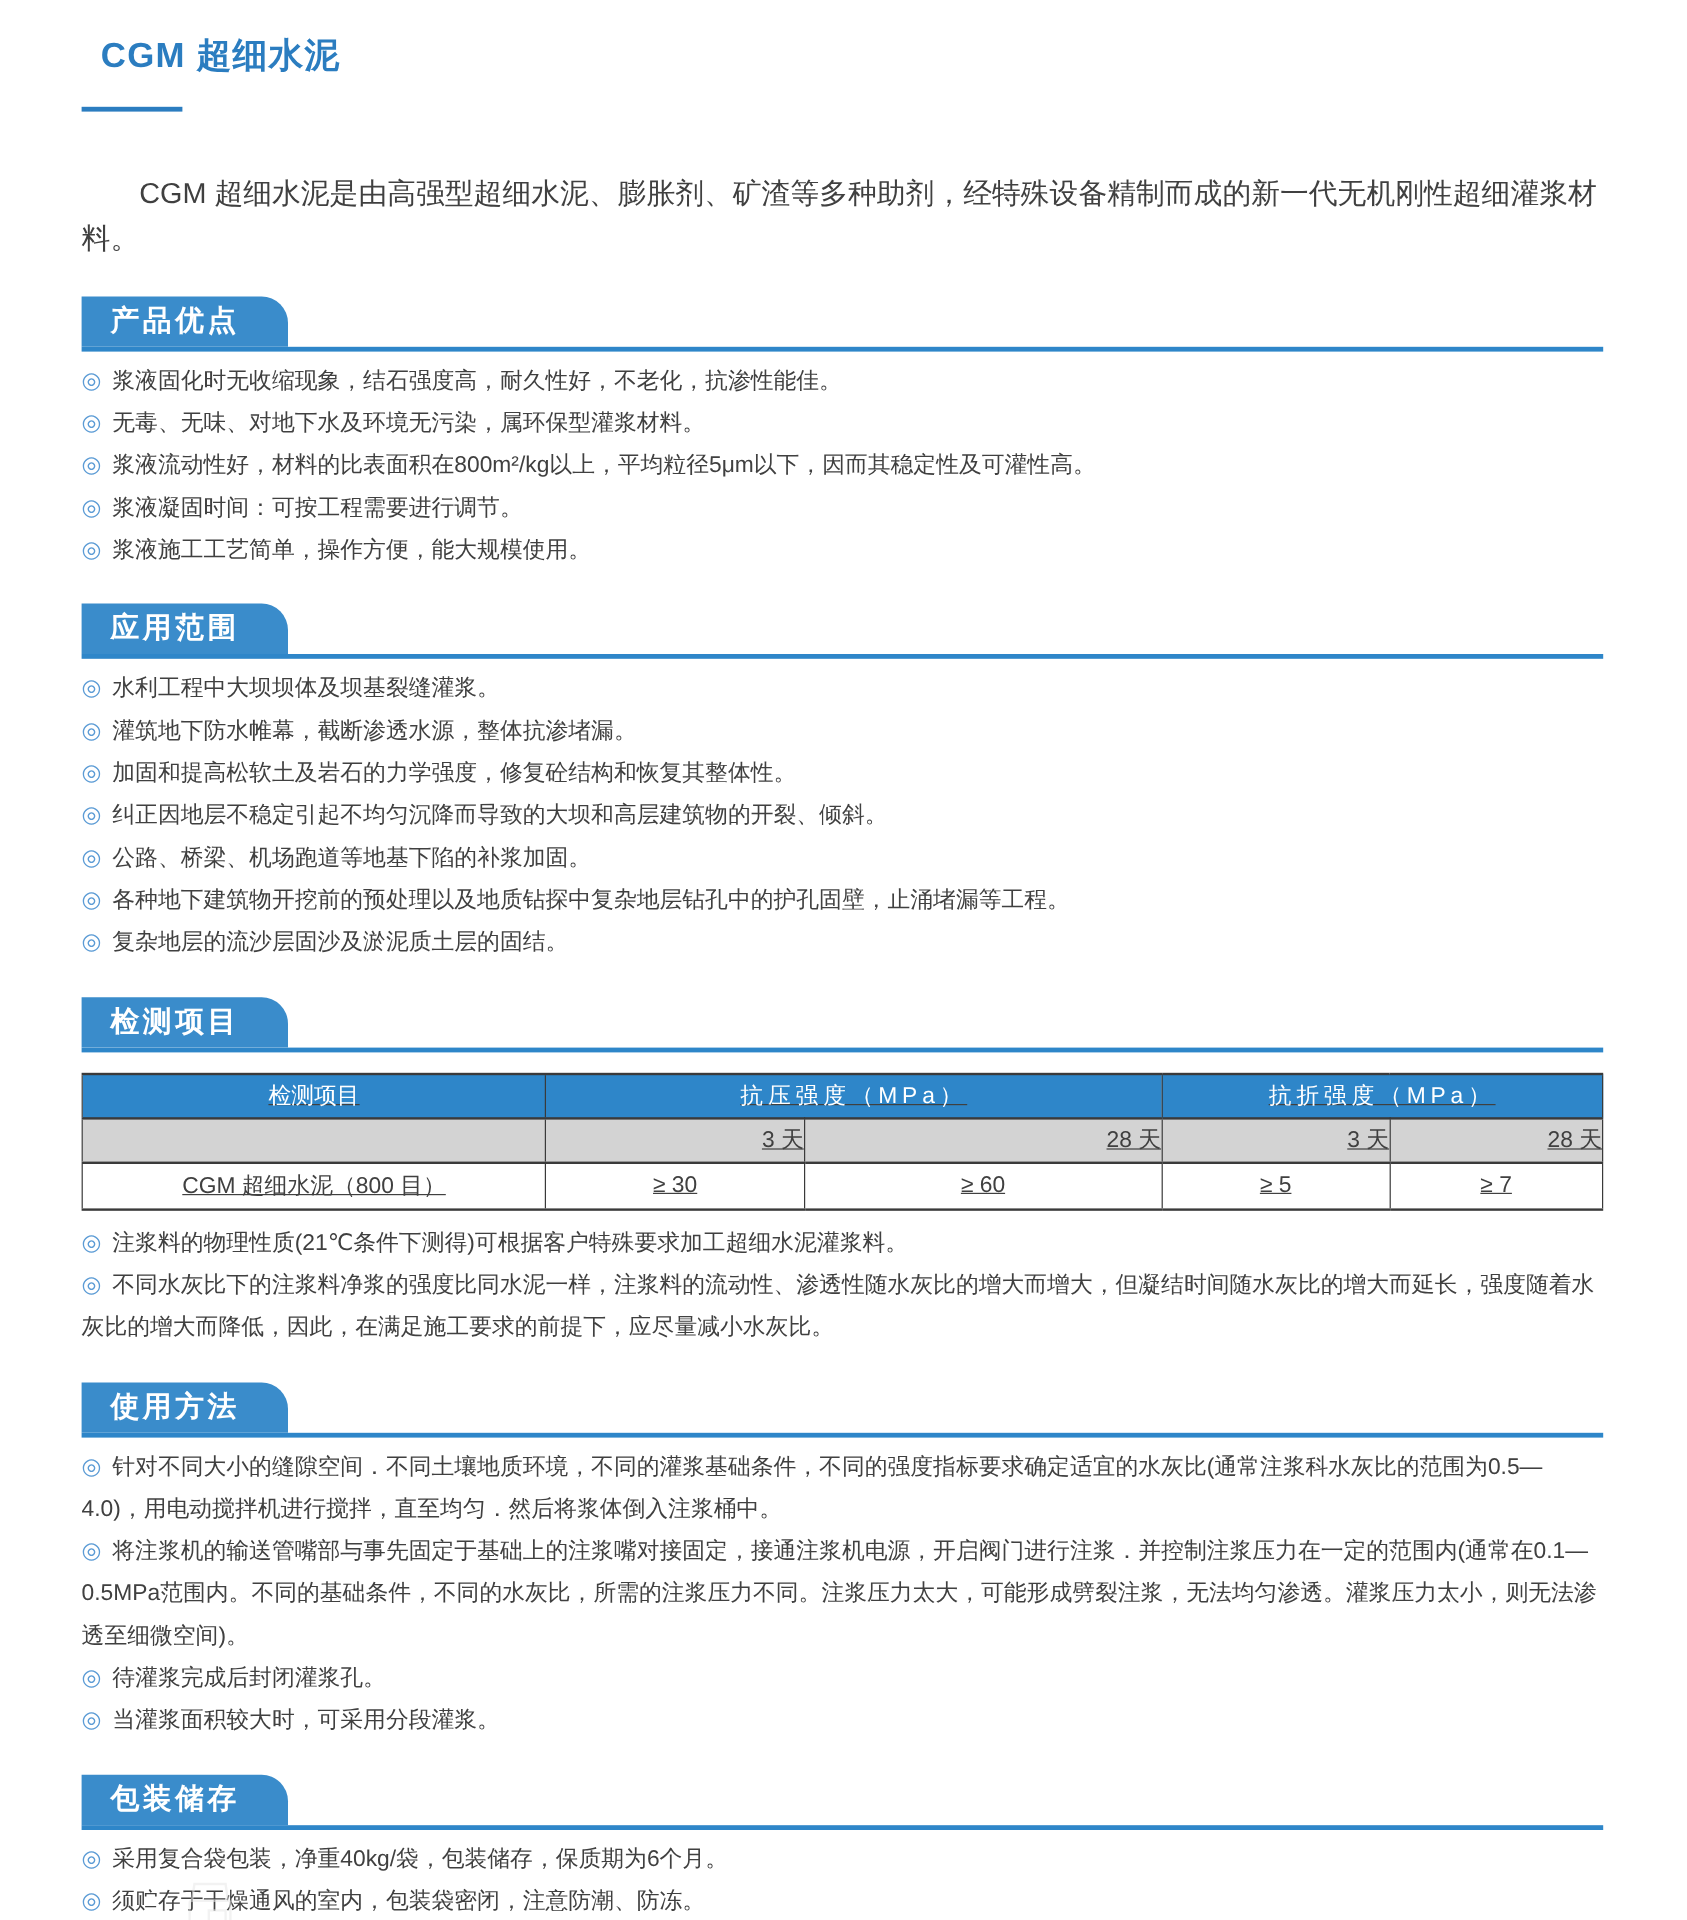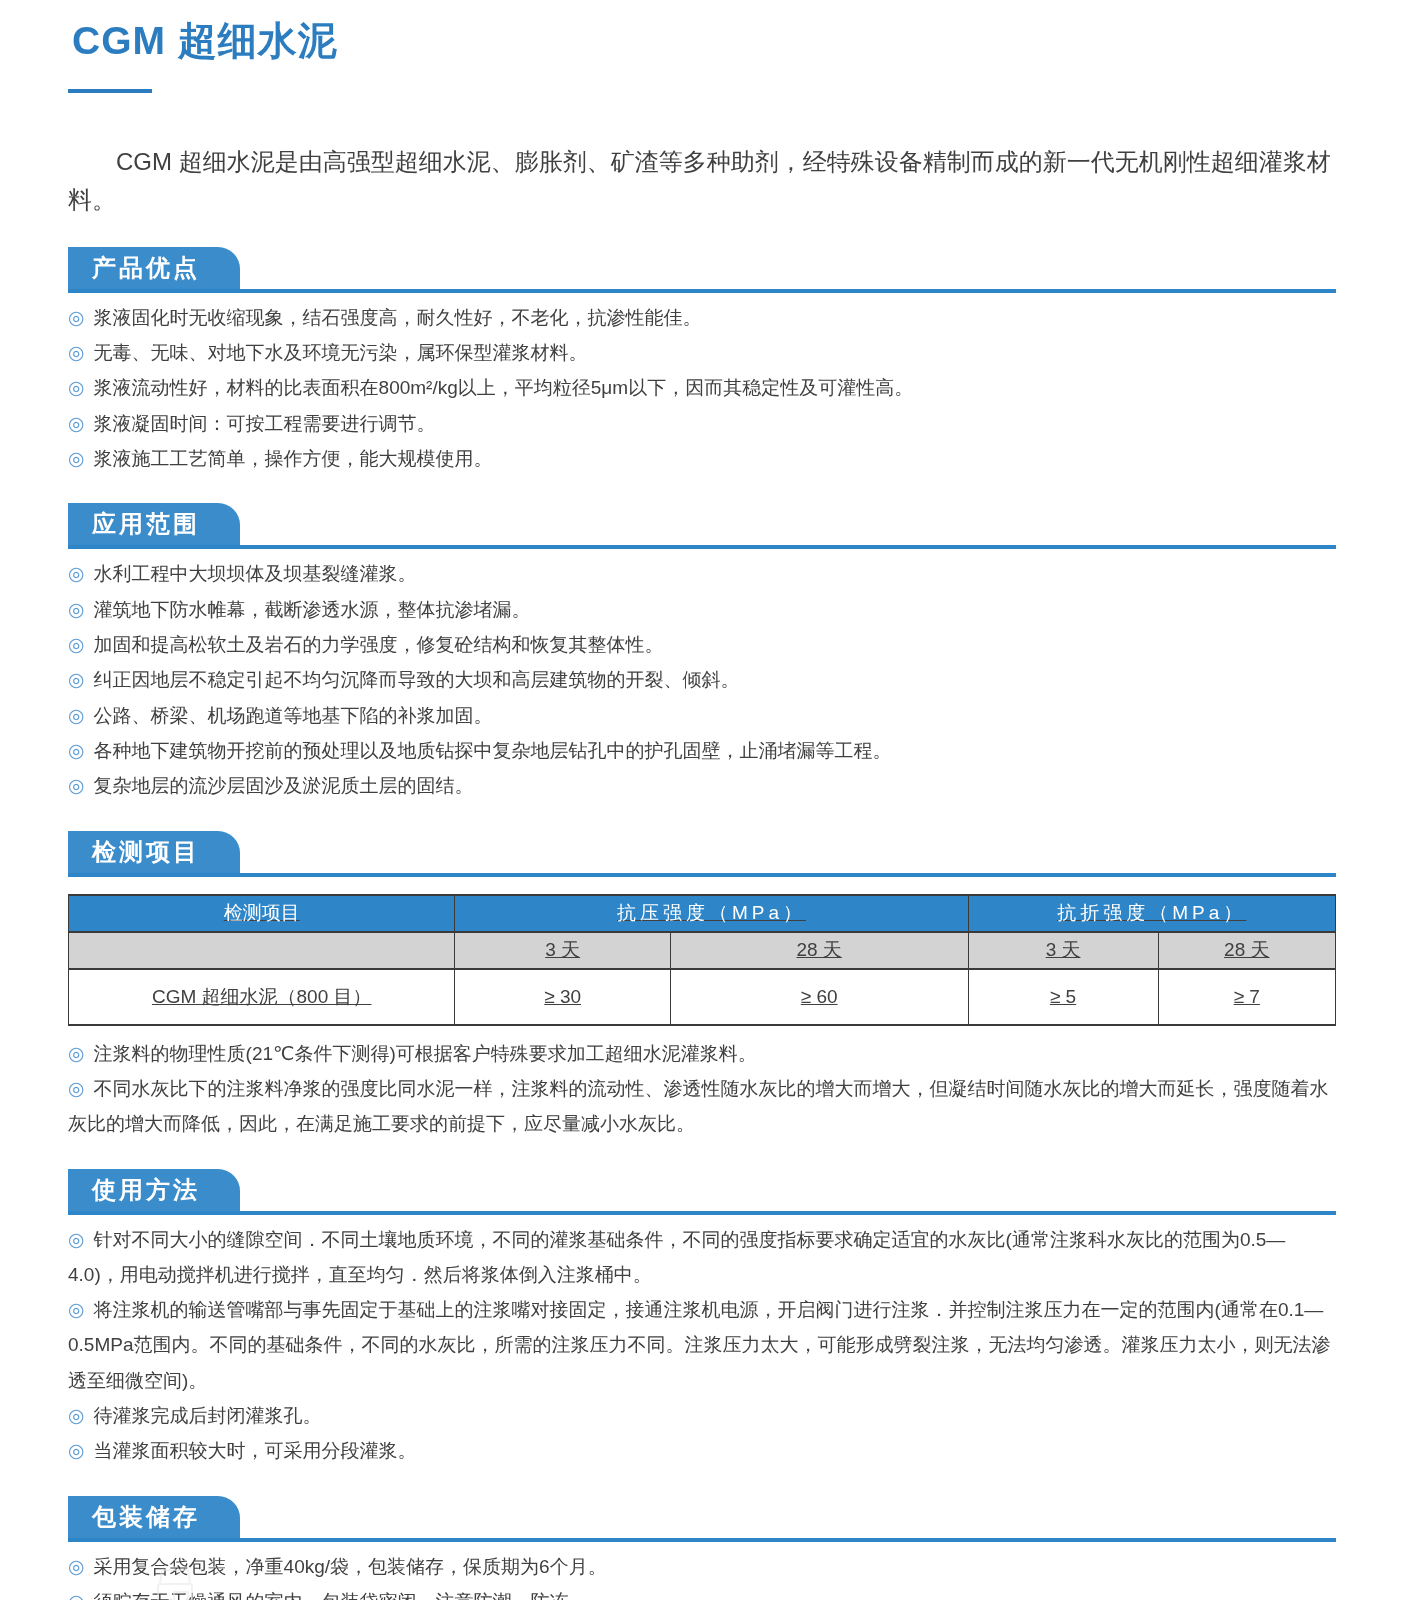--- a/index.html
+++ b/index.html
@@ -20,26 +20,26 @@
     width: 1406px; height: 1600px;
     overflow: hidden;
     position: relative;
     font-family: "Liberation Sans", "DejaVu Sans", sans-serif;
     color: var(--text-color, #404040);
   }
   .page {
     padding: 14px 70px 0 68px;
   }
   .page-title {
-    font-size: 39px;
+    font-size: 29px;
     font-weight: bold;
     color: var(--title-blue, #2b7dc0);
     letter-spacing: 1px;
     line-height: 1.2;
-    margin: 4px;
+    margin: 16px;
   }
   .title-dash {
     width: 84px; height: 4px;
     background: var(--title-blue, #2b7dc0);
     margin-top: 24px;
   }
   .intro {
     margin: 50px 0 0 0;
     font-size: 24px;
     line-height: 1.6;
@@ -82,27 +82,27 @@
   }
   .spec-table td, .spec-table th {
     border: 1px solid var(--table-border, #3a3a3a);
     border-top-width: 2px;
     border-bottom-width: 2px;
     text-align: center;
     font-weight: normal;
     padding: 0;
   }
   .spec-table tr { height: 37px; }
-  .spec-table tr.data-row { height: 56px; }
+  .spec-table tr.data-row { height: 39px; }
   .spec-table .hdr-row th {
     background: var(--accent-blue, #2e86c9);
     color: #ffffff;
   }
   .spec-table .group-hdr { letter-spacing: 4px; }
-  .spec-table .sub-row td { background: var(--table-subheader-bg, #d3d3d3); }
+  .spec-table .sub-row td { background: var(--table-subheader-bg, #d3d3d3); text-align: right; }
   .spec-table col.c1 { width: 30.5%; }
   .spec-table col.c2 { width: 17%; }
   .spec-table col.c3 { width: 23.5%; }
   .spec-table col.c4 { width: 15%; }
   .spec-table col.c5 { width: 14%; }
   .notes { margin-top: 10px; }
   .watermark {
     position: absolute;
     left: 140px; top: 1566px;
     opacity: 0.55;

